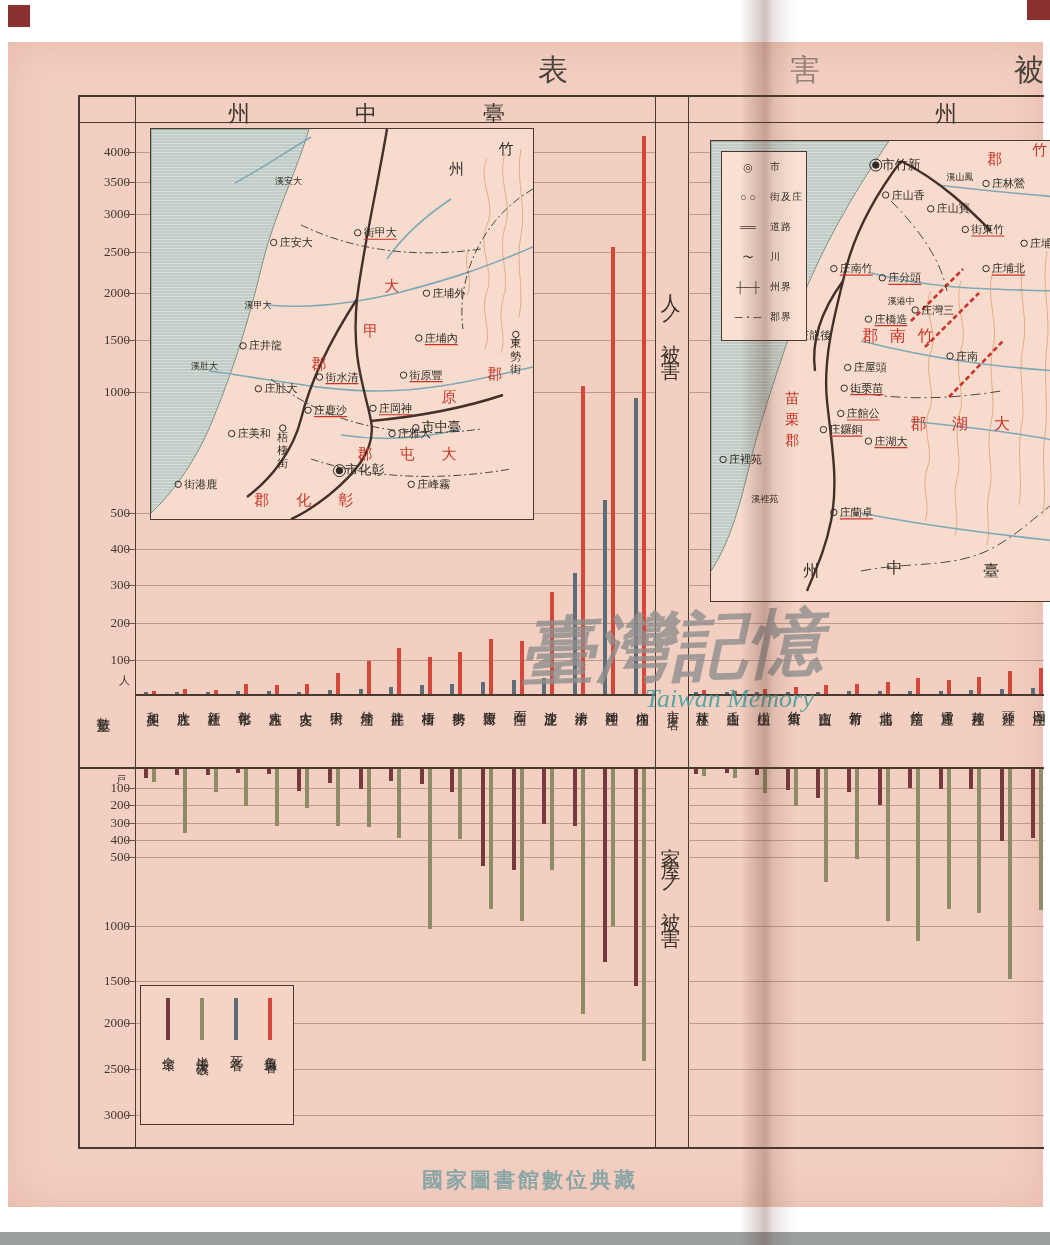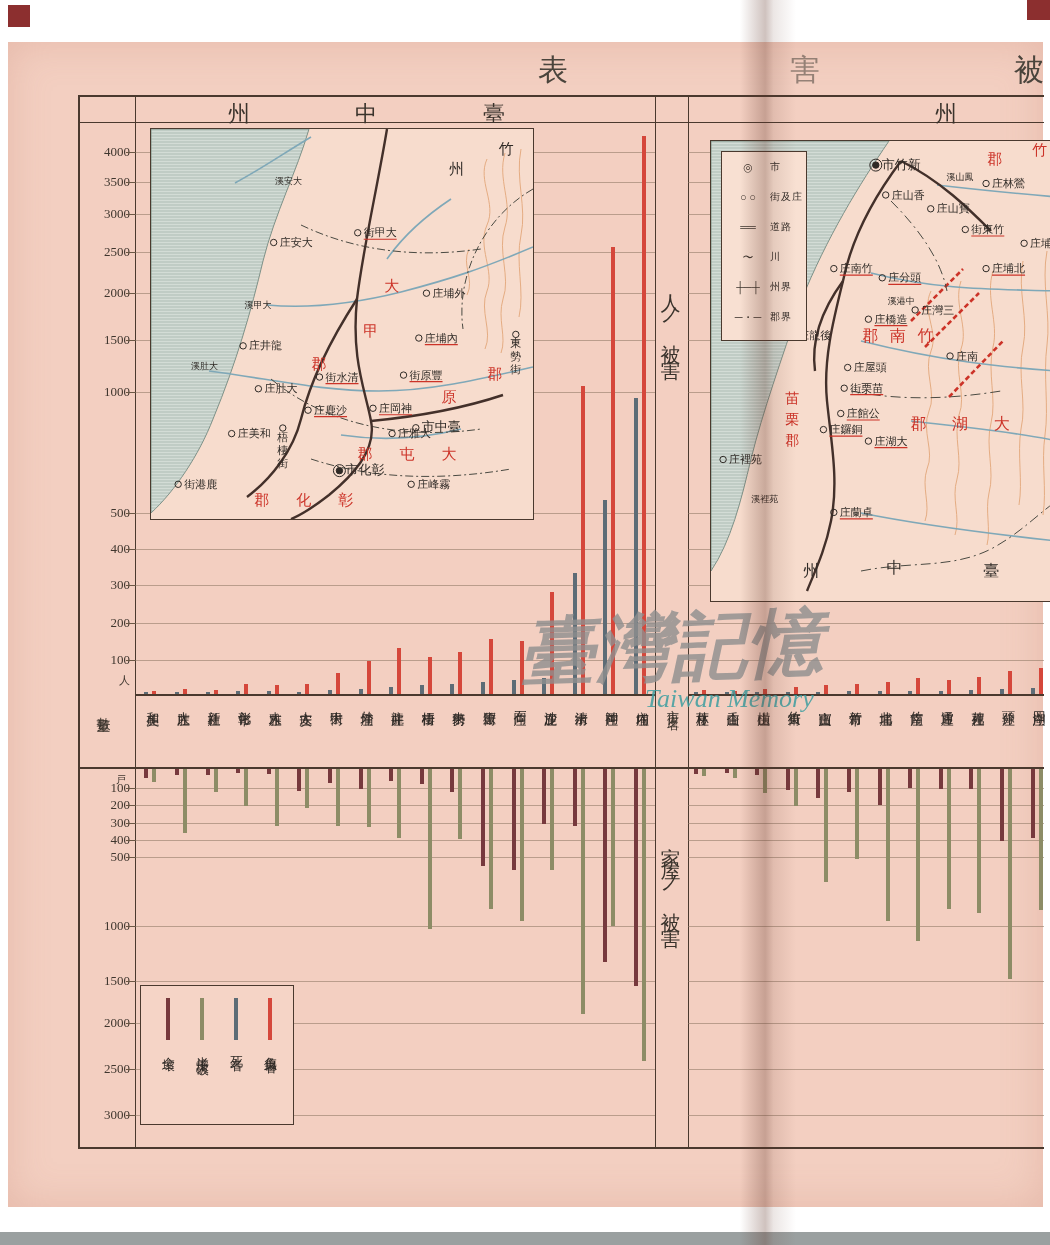--- a/index.html
+++ b/index.html
@@ -562,18 +562,19 @@
         <div class="dleg-label vtext">死者</div>
       </div>
       <div class="dleg-item" style="left: 116px;">
         <div class="dleg-bar" style="background: rgb(213, 71, 59);"></div>
         <div class="dleg-label vtext">負傷者</div>
       </div>
     </div>
 
   <div id="watermark-cn">臺灣記憶</div>
   <div id="watermark-en">Taiwan Memory</div>
+  <div id="caption">國家圖書館數位典藏</div>
 
   <div class="cornersq" style="left:8px;top:5px;width:22px;height:22px;"></div>
   <div class="cornersq" style="left:1027px;top:0;width:23px;height:20px;"></div>
   <div id="bottomstrip"></div>
   <div id="fold"></div>
 </div>
 
 </body></html>

